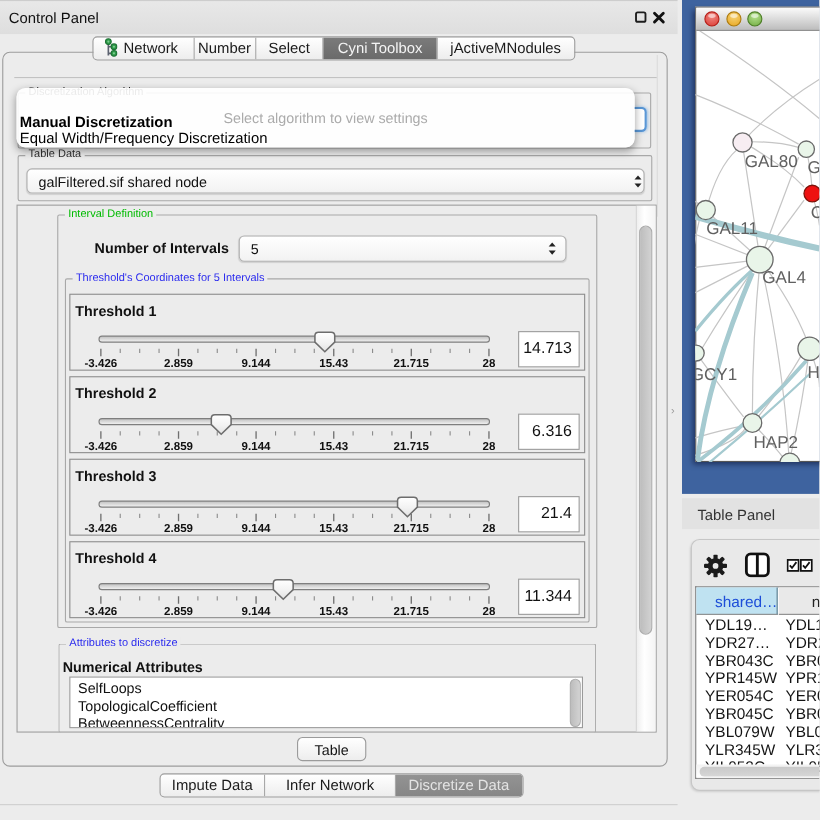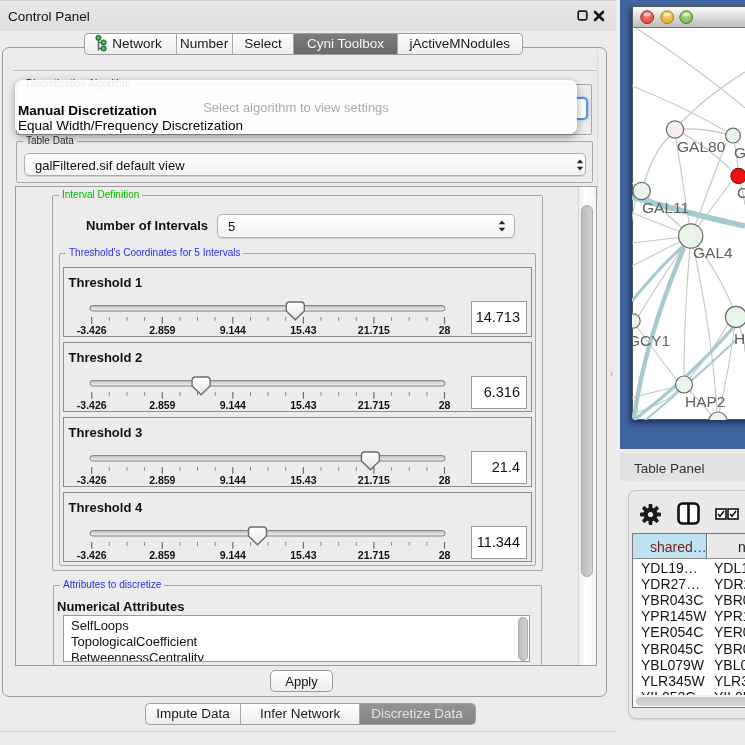--- a/index.html
+++ b/index.html
@@ -67,21 +67,21 @@
       <circle cx="10.6" cy="14.5" r="1"></circle>
     </g>
   </svg>
 <div class="abs" style="left:13px;top:69.5px;width:584px;height:1px;background:#c2c2c2"></div>
 <div class="grp" style="left:16px;top:84px;width:576px;height:51px"></div>
 <div class="grpt" style="left:23px;top:77.5px;color:#1b1b1b">Discretization Algorithm</div>
 <div class="abs" style="left:576px;top:97px;width:12px;height:23px;background:#fff;border:2px solid #5a97d6;border-left:none;border-radius:0 5px 5px 0;box-shadow:1px 0 3px #9cc0e4"></div>
 <div class="grp" style="left:16px;top:141px;width:577px;height:42px"></div>
 <div class="grpt" style="left:23px;top:135px">Table Data</div>
 <div class="combo" style="left:24px;top:153px;width:562px;height:23px">
-    <span class="ct">galFiltered.sif default view</span>
+    <span class="ct">galFiltered.sif shared node</span>
   </div>
 <svg width="8" height="12" style="position:absolute;left:576px;top:159px">
     <path d="M 4,0.5 L 7.2,4.2 L 0.8,4.2 Z" fill="#222"></path>
     <path d="M 4,11.5 L 7.2,7.8 L 0.8,7.8 Z" fill="#222"></path>
   </svg>
 <div class="abs" style="left:15px;top:186px;width:582px;height:480px;border:1px solid #9e9e9e;background:#ececec;overflow:hidden"></div>
 <div class="abs" style="left:578px;top:187px;width:18px;height:478px;background:linear-gradient(90deg,#efefef,#ffffff 40%,#f4f4f4);border-left:1px solid #d7d7d7"></div>
 <div class="vthumb" style="left:581px;top:205px;width:12px;height:372px"></div>
 <div class="grp" style="left:52px;top:195px;width:491px;height:376px"></div>
 <div class="grpt" style="left:59px;top:189px;color:#00bb00">Interval Definition</div>
@@ -256,21 +256,21 @@
     </svg>
     <div class="valbox">11.344</div>
   </div>
 <div class="grp" style="left:53px;top:585px;width:489px;height:81px;border-bottom:none"></div>
 <div class="grpt" style="left:60px;top:579px;color:#2b2bee">Attributes to discretize</div>
 <div class="abs" style="left:57px;top:599px;font-size:13px;font-weight:700;color:#111">Numerical Attributes</div>
 <div class="lst" style="left:63px;top:615px;width:467px;height:47px">
     <div style="padding:2px 0 16px 7px;line-height:16px">SelfLoops<br>TopologicalCoefficient<br>BetweennessCentrality</div>
   </div>
 <div class="vthumb" style="left:518px;top:617px;width:10px;height:44px"></div>
-<div class="abs" style="left:270px;top:670px;width:63px;height:22px;background:linear-gradient(#ffffff,#ededed);border:1px solid #9b9b9b;border-radius:5px;text-align:center;font-size:13px;color:#111;padding-top:3px">Apply</div>
+<div class="abs" style="left:270px;top:670px;width:63px;height:22px;background:linear-gradient(#ffffff,#ededed);border:1px solid #9b9b9b;border-radius:5px;text-align:center;font-size:13px;color:#111;padding-top:3px">Table</div>
 <div class="seg" style="left:144.5px;top:703px;width:331px;height:21.5px">
     <div class="s" style="width:96.5px">Impute Data</div>
     <div class="s" style="width:119px">Infer Network</div>
     <div class="s sel" style="width:115.5px;background:linear-gradient(#939393,#868686);color:#e3e3e3">Discretize Data</div>
   </div>
 <div class="abs" style="left:0;top:731px;width:616px;height:1px;background:#cfcfcf"></div>
 <div class="abs" style="left:610px;top:368px;font-size:10px;color:#9a9a9a">›</div>
 <div class="abs" style="left:620px;top:0;width:125px;height:449px;background:#3e639f"></div>
 <div class="abs" style="left:632px;top:6px;width:120px;height:414px;background:#fff;border:1px solid #555;box-shadow:-2px 3px 5px rgba(0,0,30,0.5)"></div>
 <div class="abs" style="left:633px;top:7px;width:118px;height:21px;background:linear-gradient(#fbfbfb,#bdbdbd);border-bottom:1px solid #777"></div>
@@ -380,21 +380,21 @@
   </svg>
 <svg width="12" height="12" style="position:absolute;left:715px;top:508px">
     <rect x="1" y="1" width="10" height="10" fill="#fff" stroke="#111" stroke-width="1.6"></rect>
     <path d="M 3,6 L 5,8.3 L 9,3" fill="none" stroke="#111" stroke-width="1.6"></path>
   </svg>
 <svg width="12" height="12" style="position:absolute;left:727px;top:508px">
     <rect x="1" y="1" width="10" height="10" fill="#fff" stroke="#111" stroke-width="1.6"></rect>
     <path d="M 3,6 L 5,8.3 L 9,3" fill="none" stroke="#111" stroke-width="1.6"></path>
   </svg>
 <div class="abs" style="left:632px;top:533px;width:113px;height:175px;background:#fff;border:1px solid #7a7a7a;border-right:none"></div>
-<div class="abs" style="left:633px;top:534px;width:74px;height:24.5px;background:#bfe2f1;border-right:1px solid #5a7a8a;border-bottom:1px solid #8a8a8a;font-size:14px;color:#7f1d1d;padding:5px 4px 0 17px">shared…</div>
+<div class="abs" style="left:633px;top:534px;width:74px;height:24.5px;background:#bfe2f1;border-right:1px solid #5a7a8a;border-bottom:1px solid #8a8a8a;font-size:14px;color:#1d4ed8;padding:5px 4px 0 17px">shared…</div>
 <div class="abs" style="left:708px;top:534px;width:37px;height:24.5px;background:#e9e9e9;border-bottom:1px solid #8a8a8a;font-size:14px;color:#222;padding:5px 0 0 30px">na</div>
 <div class="trow" style="left:641px;top:559.5px">YDL19…</div>
 <div class="trow" style="left:714px;top:559.5px">YDL194W</div>
 <div class="trow" style="left:641px;top:575.7px">YDR27…</div>
 <div class="trow" style="left:714px;top:575.7px">YDR277C</div>
 <div class="trow" style="left:641px;top:591.9px">YBR043C</div>
 <div class="trow" style="left:714px;top:591.9px">YBR043C</div>
 <div class="trow" style="left:641px;top:608.1px">YPR145W</div>
 <div class="trow" style="left:714px;top:608.1px">YPR145W</div>
 <div class="trow" style="left:641px;top:624.3px">YER054C</div>

